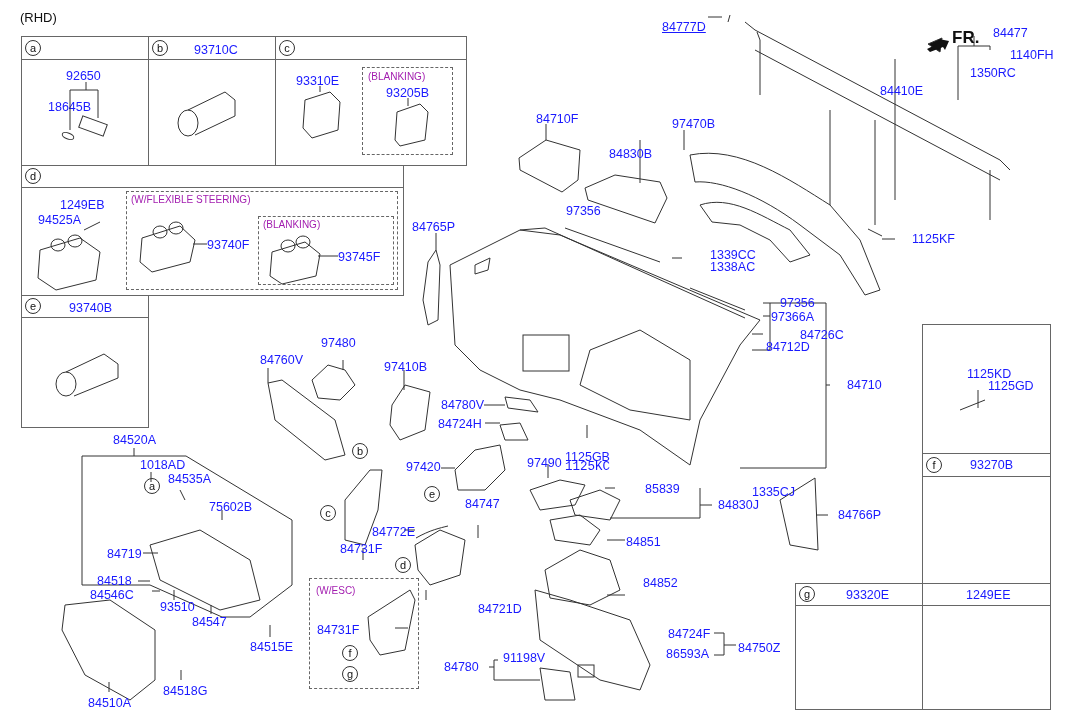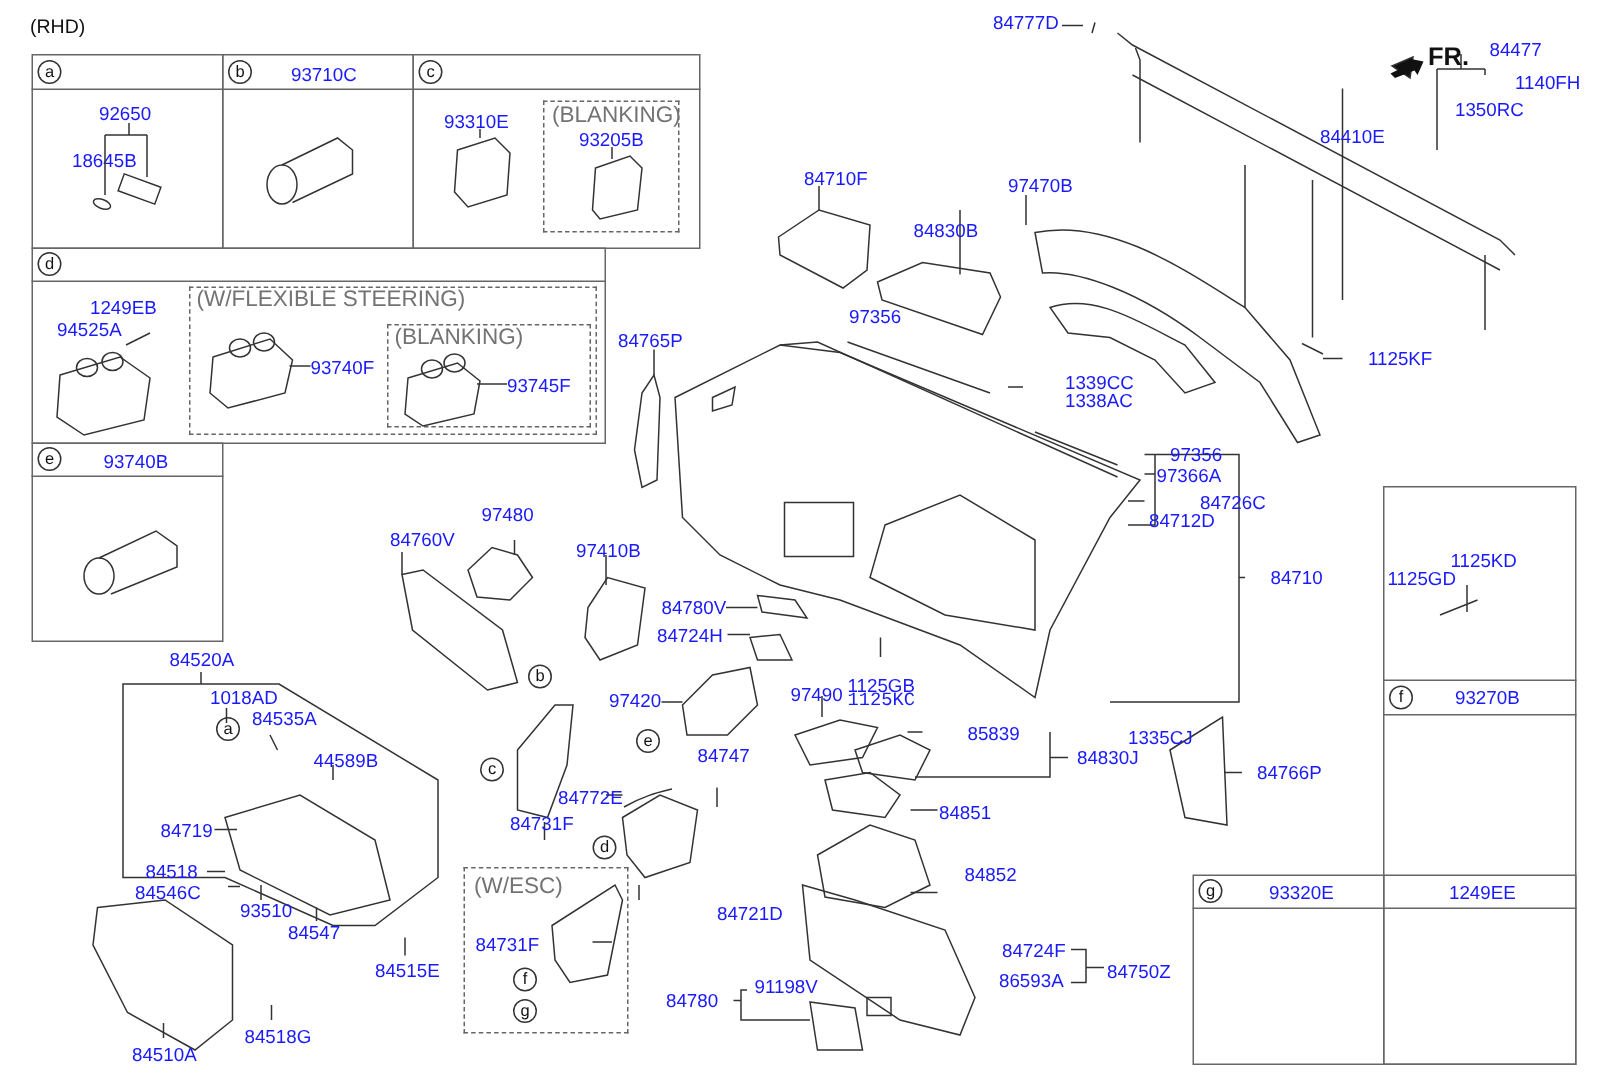--- a/index.html
+++ b/index.html
@@ -1,19 +1,19 @@
 <!DOCTYPE html>
 <html><head>
 <meta charset="utf-8">
 <style>
   html, body { margin:0; padding:0; background:#ffffff; }
   body { width:1074px; height:727px; position:relative; overflow:hidden;
          font-family:"Liberation Sans", sans-serif; }
   .lbl { position:absolute; font-size:12.5px; color:#1a1aff; white-space:nowrap; line-height:14px; }
-  .blk { position:absolute; font-size:15px; color:#737373; white-space:nowrap; line-height:14px; }
+  .blk { position:absolute; font-size:10px; color:#a21caf; white-space:nowrap; line-height:14px; }
   .box { position:absolute; border:1px solid #666; box-sizing:border-box; }
   .dash { position:absolute; border:1px dashed #666; box-sizing:border-box; }
   .hline { position:absolute; height:0; border-top:1px solid #666; }
   .vline { position:absolute; width:0; border-left:1px solid #666; }
   .circ { position:absolute; width:14px; height:14px; border:1px solid #333; border-radius:50%;
           font-size:11px; line-height:14px; text-align:center; color:#111; box-sizing:content-box; }
   svg.art { position:absolute; left:0; top:0; }
   .title { position:absolute; left:20px; top:10px; font-size:13px; color:#111; }
   .fr { position:absolute; left:952px; top:28px; font-size:17px; font-weight:bold; color:#111; }
 </style>
@@ -49,21 +49,21 @@
 <div class="blk" style="left:263px;top:218px;">(BLANKING)</div>
 <div class="lbl" style="left:338px;top:250px;">93745F</div>
 
 <div class="box" style="left:21px;top:295px;width:128px;height:133px;"></div>
 <div class="hline" style="left:21px;top:317px;width:128px;"></div>
 <div class="circ" style="left:25px;top:298px;">e</div>
 <div class="lbl" style="left:69px;top:301px;">93740B</div>
 
 <div class="box" style="left:922px;top:324px;width:129px;height:386px;"></div>
 <div class="lbl" style="left:967px;top:367px;">1125KD</div>
-<div class="lbl" style="left:925px;top:379px;">1125GD</div>
+<div class="lbl" style="left:988px;top:379px;">1125GD</div>
 <div class="hline" style="left:922px;top:453px;width:129px;"></div>
 <div class="hline" style="left:922px;top:476px;width:129px;"></div>
 <div class="circ" style="left:926px;top:457px;">f</div>
 <div class="lbl" style="left:970px;top:458px;">93270B</div>
 <div class="box" style="left:795px;top:583px;width:256px;height:127px;"></div>
 <div class="vline" style="left:922px;top:583px;height:127px;"></div>
 <div class="hline" style="left:795px;top:605px;width:256px;"></div>
 <div class="circ" style="left:799px;top:586px;">g</div>
 <div class="lbl" style="left:846px;top:588px;">93320E</div>
 <div class="lbl" style="left:966px;top:588px;">1249EE</div>
@@ -177,21 +177,21 @@
 
     <path d="M928,44 L942,38 L940,52 Z" fill="#111"></path>
   </g>
 </svg>
 
 <div class="fr">FR.</div>
 <svg style="position:absolute;left:925px;top:37px;" width="26" height="16">
   <path d="M2,12 L16,5 L14,2 L24,4 L20,13 L18,10 L5,15 Z" fill="#111"></path>
 </svg>
 
-<div class="lbl" style="left:662px;top:8px;">84777D</div>
+<div class="lbl" style="left:662px;top:20px;text-decoration:underline;">84777D</div>
 <div class="lbl" style="left:993px;top:26px;">84477</div>
 <div class="lbl" style="left:1010px;top:48px;">1140FH</div>
 <div class="lbl" style="left:970px;top:66px;">1350RC</div>
 <div class="lbl" style="left:880px;top:84px;">84410E</div>
 <div class="lbl" style="left:912px;top:232px;">1125KF</div>
 <div class="lbl" style="left:536px;top:112px;">84710F</div>
 <div class="lbl" style="left:672px;top:117px;">97470B</div>
 <div class="lbl" style="left:609px;top:147px;">84830B</div>
 <div class="lbl" style="left:566px;top:204px;">97356</div>
 <div class="lbl" style="left:412px;top:220px;">84765P</div>
@@ -218,21 +218,21 @@
 <div class="lbl" style="left:838px;top:508px;">84766P</div>
 <div class="lbl" style="left:372px;top:525px;">84772E</div>
 <div class="lbl" style="left:340px;top:542px;">84731F</div>
 <div class="lbl" style="left:626px;top:535px;">84851</div>
 <div class="lbl" style="left:430px;top:602px;margin-left:48px;">84721D</div>
 <div class="lbl" style="left:643px;top:576px;">84852</div>
 
 <div class="lbl" style="left:113px;top:433px;">84520A</div>
 <div class="lbl" style="left:140px;top:458px;">1018AD</div>
 <div class="lbl" style="left:168px;top:472px;">84535A</div>
-<div class="lbl" style="left:209px;top:500px;">44589B</div>
+<div class="lbl" style="left:209px;top:500px;">75602B</div>
 <div class="lbl" style="left:107px;top:547px;">84719</div>
 <div class="lbl" style="left:97px;top:574px;">84518</div>
 <div class="lbl" style="left:90px;top:588px;">84546C</div>
 <div class="lbl" style="left:160px;top:600px;">93510</div>
 <div class="lbl" style="left:192px;top:615px;">84547</div>
 <div class="lbl" style="left:250px;top:640px;">84515E</div>
 <div class="lbl" style="left:88px;top:696px;">84510A</div>
 <div class="lbl" style="left:163px;top:684px;">84518G</div>
 
 <div class="dash" style="left:309px;top:578px;width:110px;height:111px;"></div>

